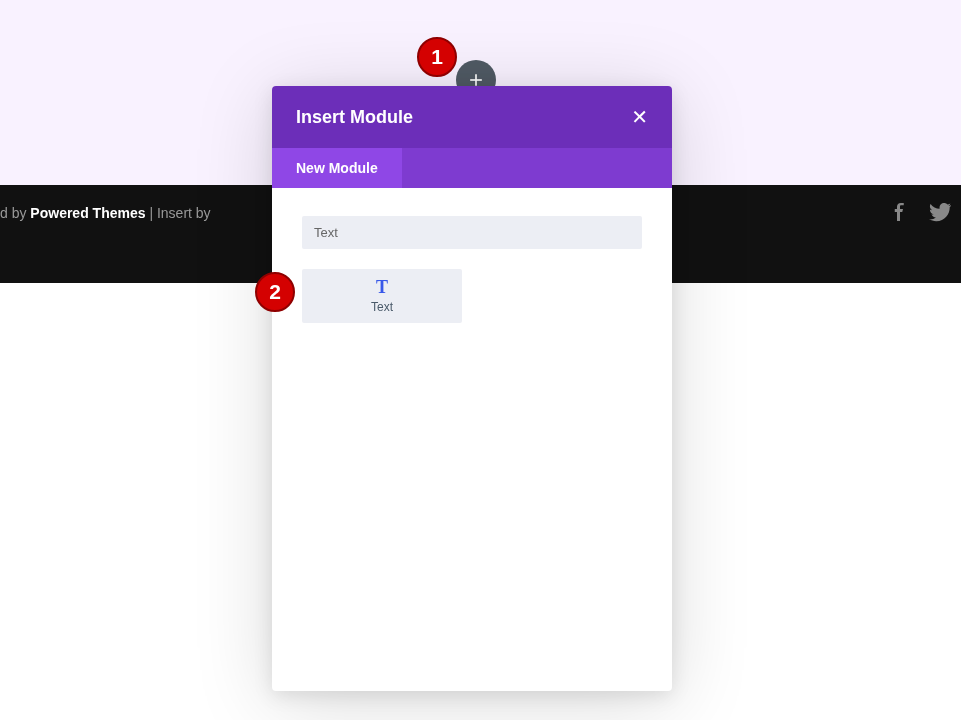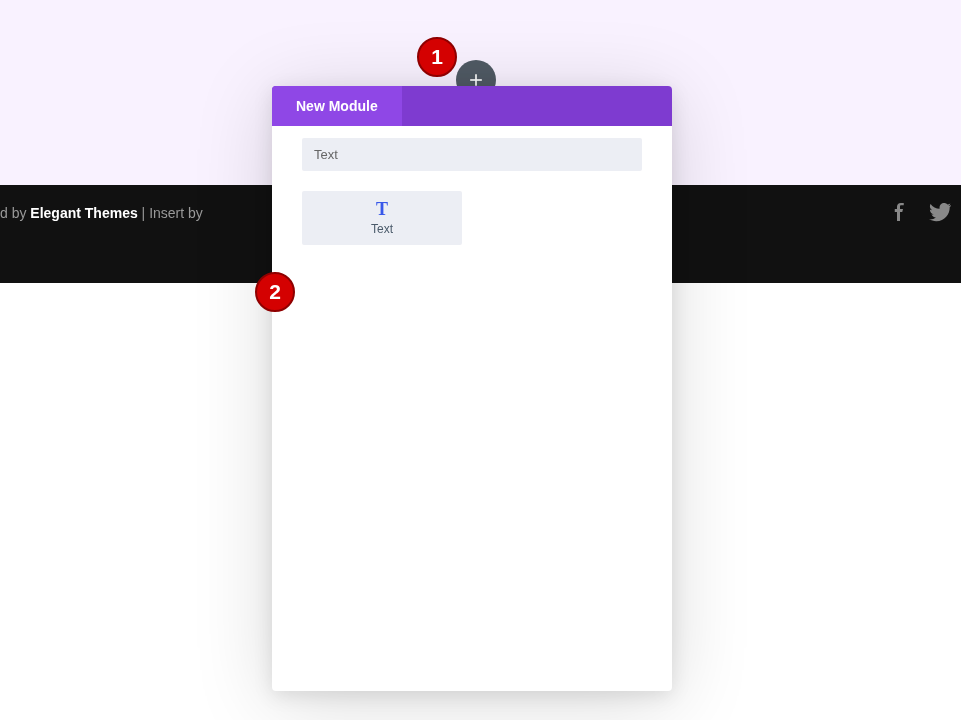--- a/index.html
+++ b/index.html
@@ -112,21 +112,21 @@
       align-items: center;
       font-size: 14px;
       font-weight: 600;
       color: #fff;
       cursor: pointer;
     }
     .tab.active {
       background: #8f47e6;
     }
     .modal-body {
-      padding: 12px 30px;
+      padding: 28px 30px;
     }
     .search-input {
       width: 100%;
       background: #eceef4;
       border: none;
       padding: 9px 12px;
       font-size: 13px;
       color: #666;
       border-radius: 2px;
       outline: none;
@@ -159,21 +159,21 @@
       margin-top: 4px;
     }
   </style>
 </head>
 <body>
 
 <div class="page-top"></div>
 
 <div class="footer-bar">
   <div class="footer-text">
-    <span>d by </span><span class="bold">Elegant Themes</span><span> | Insert by </span>
+    <span>d by </span><span class="bold">Powered Themes</span><span> | Insert by </span>
   </div>
   <div class="footer-icons">
     <span>
       <svg width="18" height="22" viewBox="0 0 24 24">
           <path d="M13 3h4V0h-4c-3 0-5 2-5 5v3H5v4h3v12h4V12h3l1-4h-4V5c0-1 0-2 1-2z"></path>
         </svg>
     </span>
     <span>
       <svg width="22" height="22" viewBox="0 0 24 24">
           <path d="M24 4.6c-.9.4-1.8.7-2.8.8 1-.6 1.8-1.6 2.1-2.7-1 .6-2 1-3.1 1.2-1-1-2.3-1.6-3.7-1.6-2.8 0-5 2.3-5 5 0 .4 0 .8.1 1.2C7.7 8.3 4 6.3 1.7 3.2c-.4.8-.7 1.6-.7 2.6 0 1.7.9 3.3 2.3 4.2-.8 0-1.6-.3-2.3-.6v.1c0 2.4 1.7 4.5 4 4.9-.4.1-.9.2-1.3.2-.3 0-.6 0-.9-.1.6 2 2.5 3.5 4.7 3.5-1.7 1.3-3.9 2.1-6.2 2.1-.4 0-.8 0-1.2-.1C2.3 21.3 5 22 7.9 22c9.5 0 14.7-7.9 14.7-14.7v-.7c1-.7 1.9-1.6 2.4-2z"></path>
@@ -190,20 +190,24 @@
 </div>
 
 <div class="callout callout-1">
   <span>1</span>
 </div>
 <div class="callout callout-2">
   <span>2</span>
 </div>
 
 <div class="modal">
+  <div class="modal-header">
+    <div class="modal-title">Insert Module</div>
+    <div class="close-btn">✕</div>
+  </div>
   <div class="modal-tabs">
     <div class="tab active">New Module</div>
   </div>
   <div class="modal-body">
     <input class="search-input" type="text" value="Text" style="">
     <div class="module-grid">
       <div class="module-card">
         <div class="module-icon-t">T</div>
         <div class="module-label">Text</div>
       </div>

